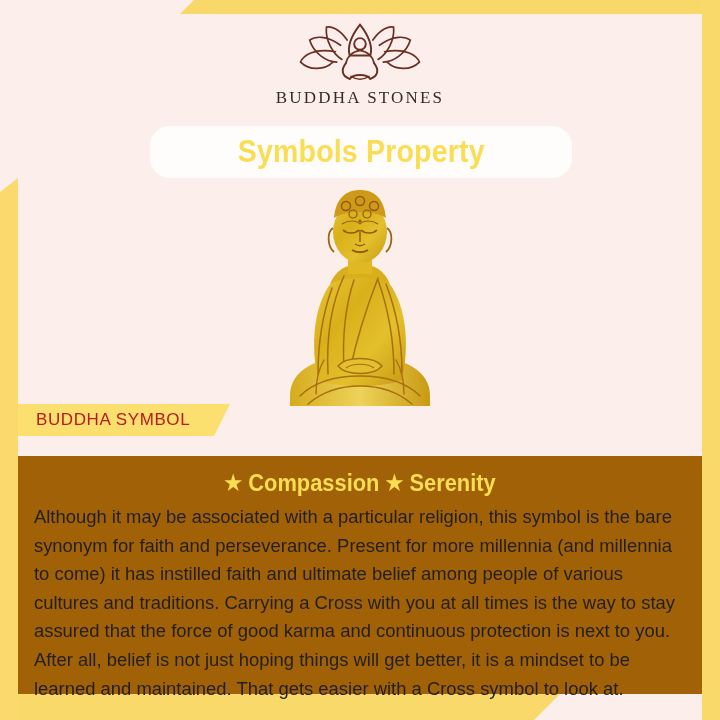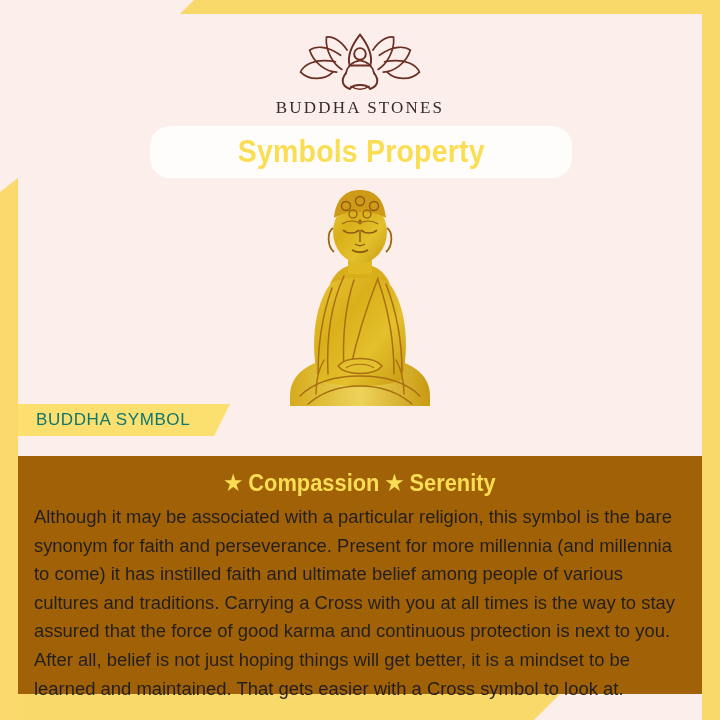--- a/index.html
+++ b/index.html
@@ -70,21 +70,21 @@
     top: 6px;
     right: 18px;
     bottom: 0;
     background: #fbeeeb;
     z-index: 1;
   }
 
   
   .header {
     position: absolute;
-    top: 10px;
+    top: 0;
     left: 0;
     right: 0;
     height: 130px;
     z-index: 4;
     display: flex;
     flex-direction: column;
     align-items: center;
     justify-content: flex-start;
     padding-top: 22px;
     box-sizing: border-box;
@@ -153,21 +153,21 @@
     height: 32px;
     width: 212px;
     background: #fbdf6f;
     z-index: 5;
     clip-path: polygon(0 0, 100% 0, calc(100% - 16px) 100%, 0 100%);
     display: flex;
     align-items: center;
   }
   .badge-text {
     padding-left: 18px;
-    color: #0f766e;
+    color: #b91c1c;
     font-size: 17px;
     letter-spacing: 0.6px;
     font-family: "Liberation Sans", sans-serif;
     white-space: nowrap;
   }
 
   
   .content-panel {
     position: absolute;
     left: 18px;

